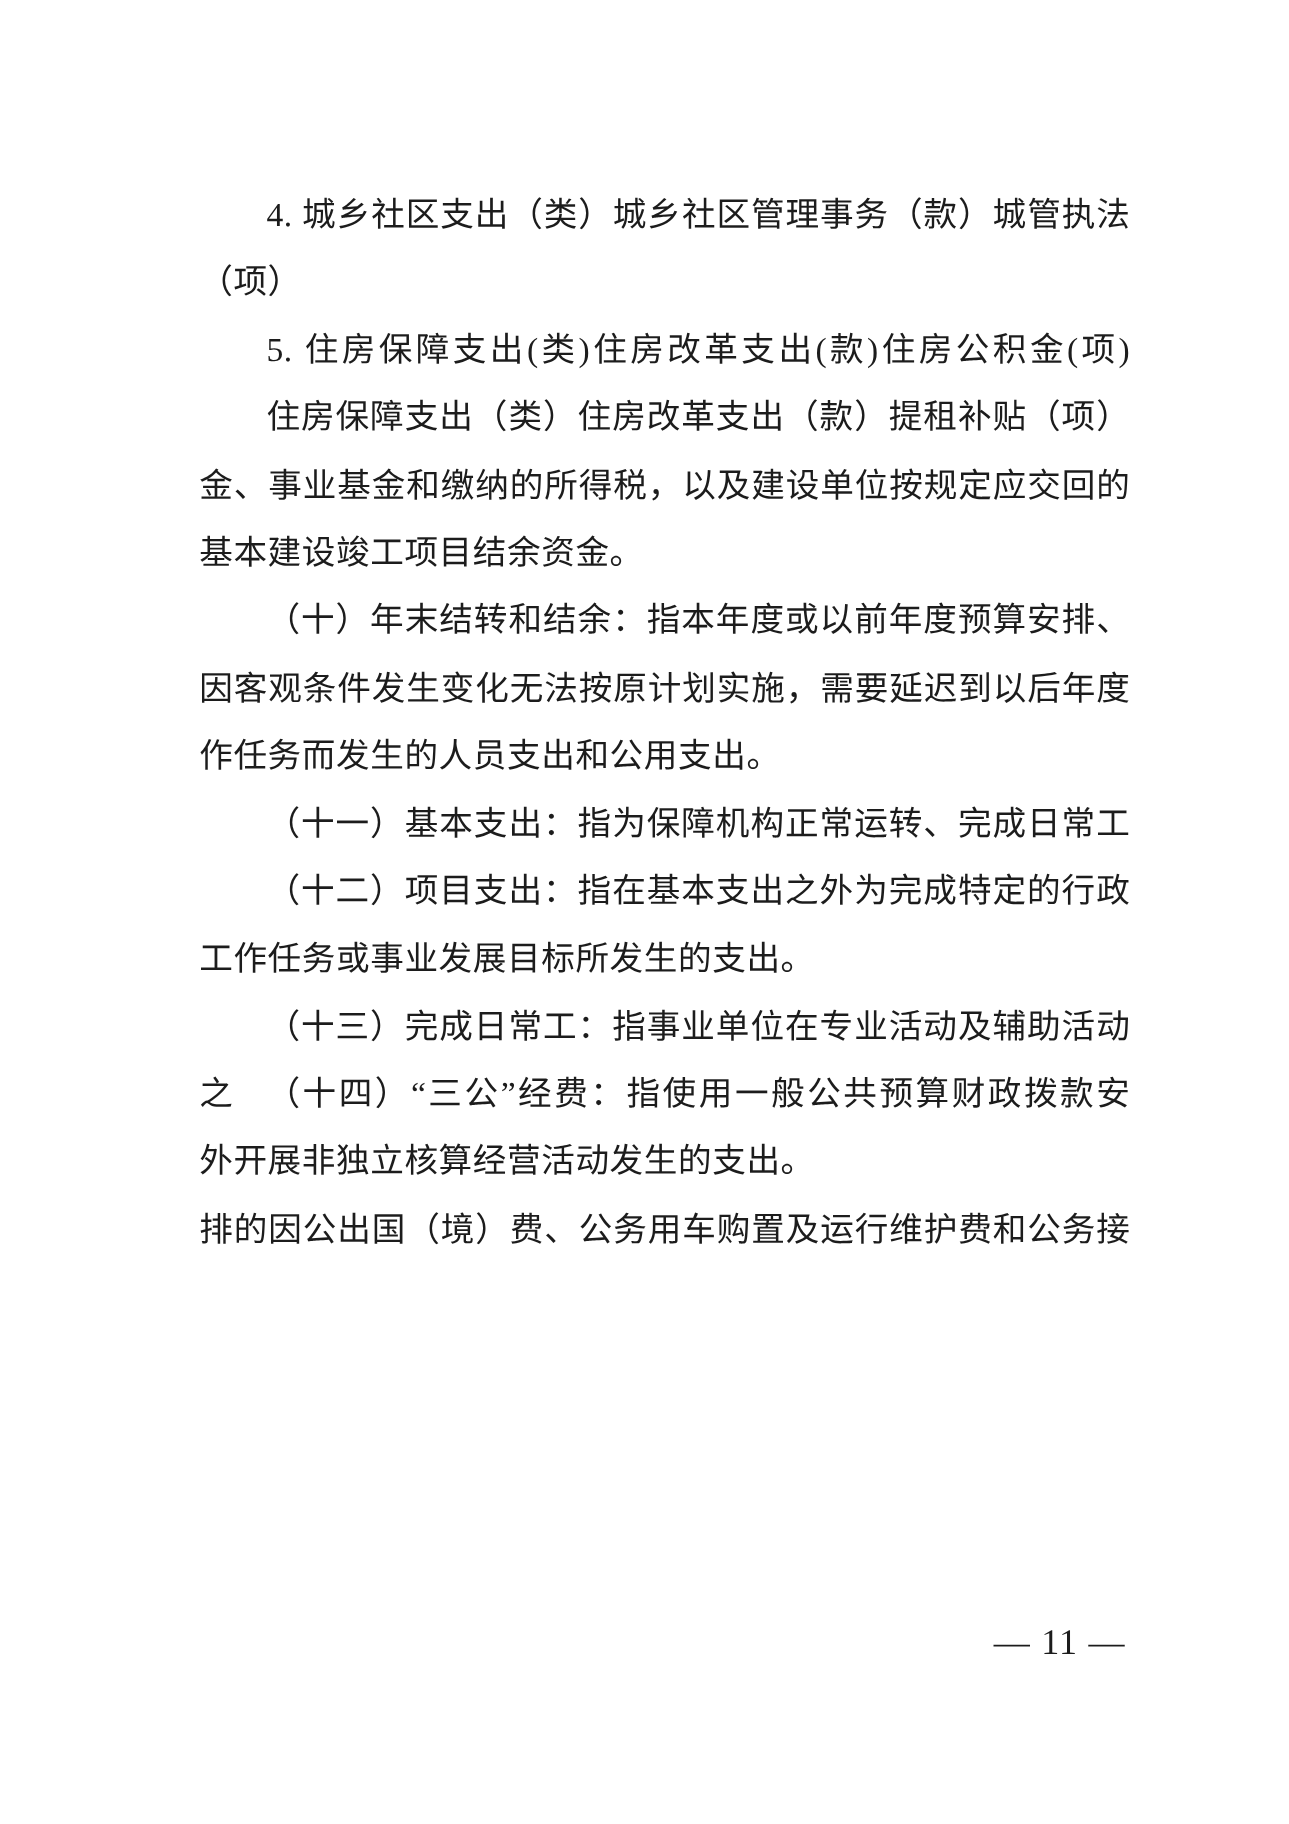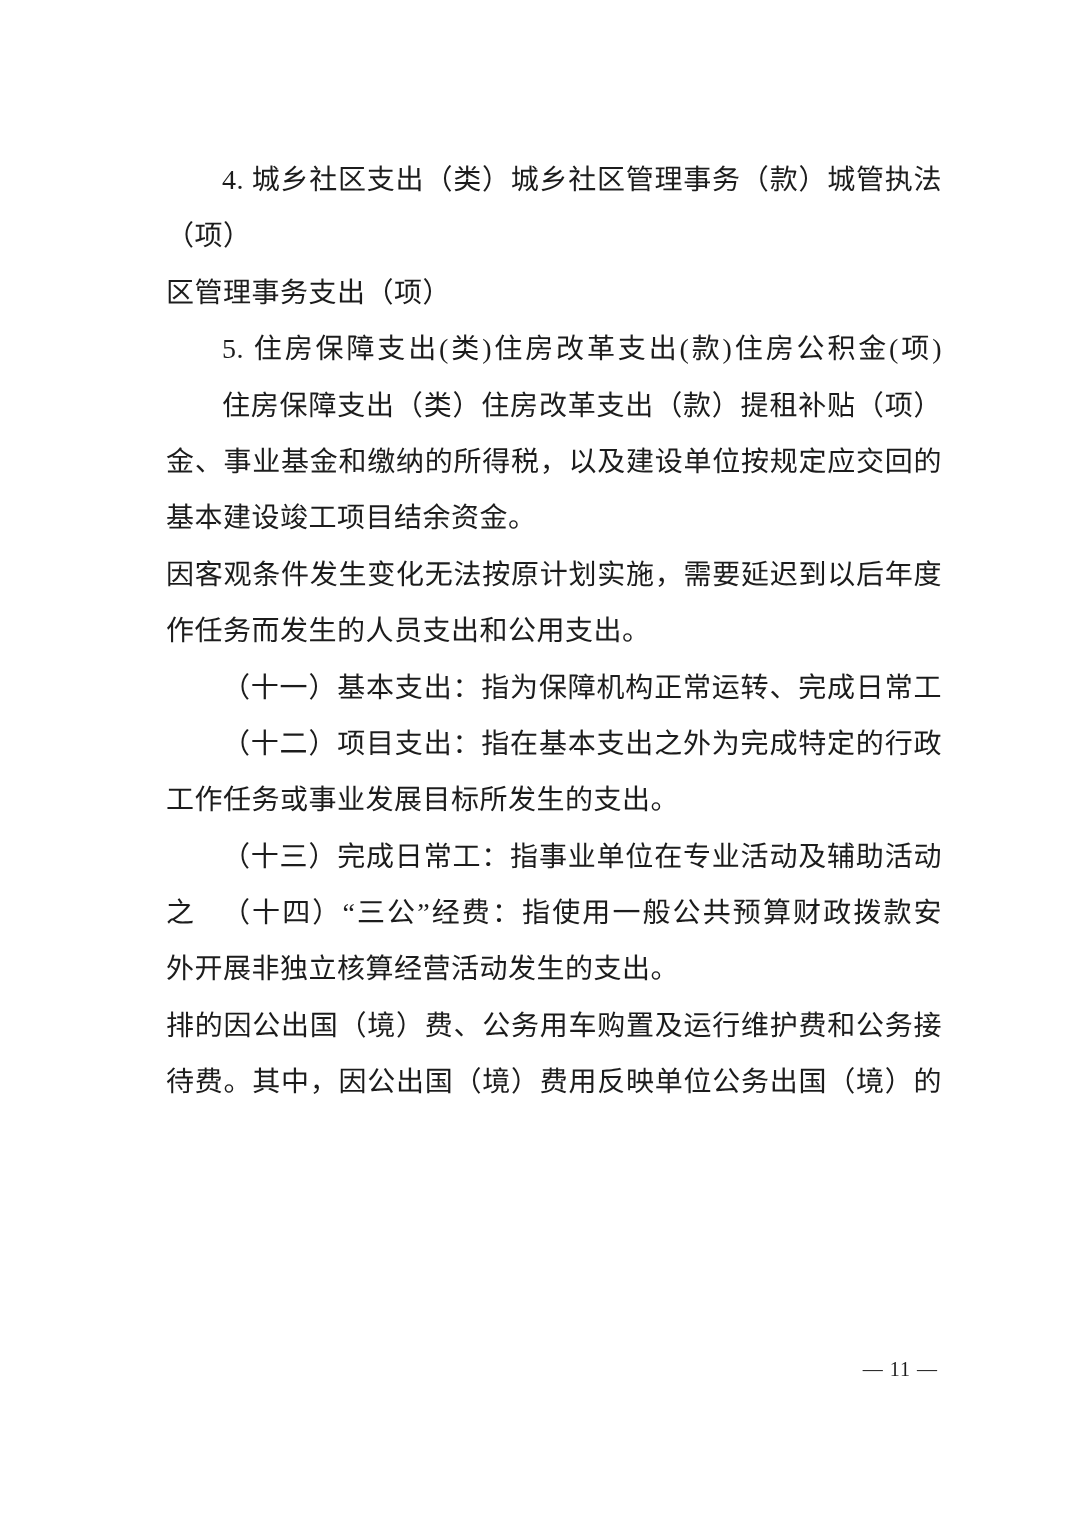--- a/index.html
+++ b/index.html
@@ -36,43 +36,42 @@
   .line.justify {
     text-align: justify;
     text-align-last: justify;
     -moz-text-align-last: justify;
     text-justify: inter-character;
   }
   .page-number {
     position: absolute;
     top: 1350px;
     right: 150px;
-    font-size: 20px;
+    font-size: 30px;
     line-height: 38px;
     letter-spacing: 1px;
     font-family: "Liberation Serif", "DejaVu Serif", serif;
   }
 </style>
 </head>
 <body>
 
 <div class="page" style="background: rgb(255, 255, 255); color: rgb(28, 28, 28);">
   <div class="text-body" id="text-body">
       <div class="line indent justify">4. 城乡社区支出（类）城乡社区管理事务（款）城管执法</div>
       <div class="line">（项）</div>
-      <div class="line">区管理事务支出（项）</div>
       <div class="line indent justify">5. 住房保障支出(类)住房改革支出(款)住房公积金(项)</div>
       <div class="line indent justify">住房保障支出（类）住房改革支出（款）提租补贴（项）</div>
       <div class="line justify">金、事业基金和缴纳的所得税，以及建设单位按规定应交回的</div>
       <div class="line">基本建设竣工项目结余资金。</div>
+      <div class="line indent justify">（十）年末结转和结余：指本年度或以前年度预算安排、</div>
       <div class="line justify">因客观条件发生变化无法按原计划实施，需要延迟到以后年度</div>
       <div class="line">作任务而发生的人员支出和公用支出。</div>
       <div class="line indent justify">（十一）基本支出：指为保障机构正常运转、完成日常工</div>
       <div class="line indent justify">（十二）项目支出：指在基本支出之外为完成特定的行政</div>
       <div class="line">工作任务或事业发展目标所发生的支出。</div>
       <div class="line indent justify">（十三）完成日常工：指事业单位在专业活动及辅助活动之</div>
       <div class="line indent justify">（十四）“三公”经费：指使用一般公共预算财政拨款安</div>
       <div class="line">外开展非独立核算经营活动发生的支出。</div>
       <div class="line justify">排的因公出国（境）费、公务用车购置及运行维护费和公务接</div>
-      <div class="line justify">待费。其中，因公出国（境）费用反映单位公务出国（境）的</div>
     </div>
   <div class="page-number">— 11 —</div>
 </div>
 
 </body></html>

